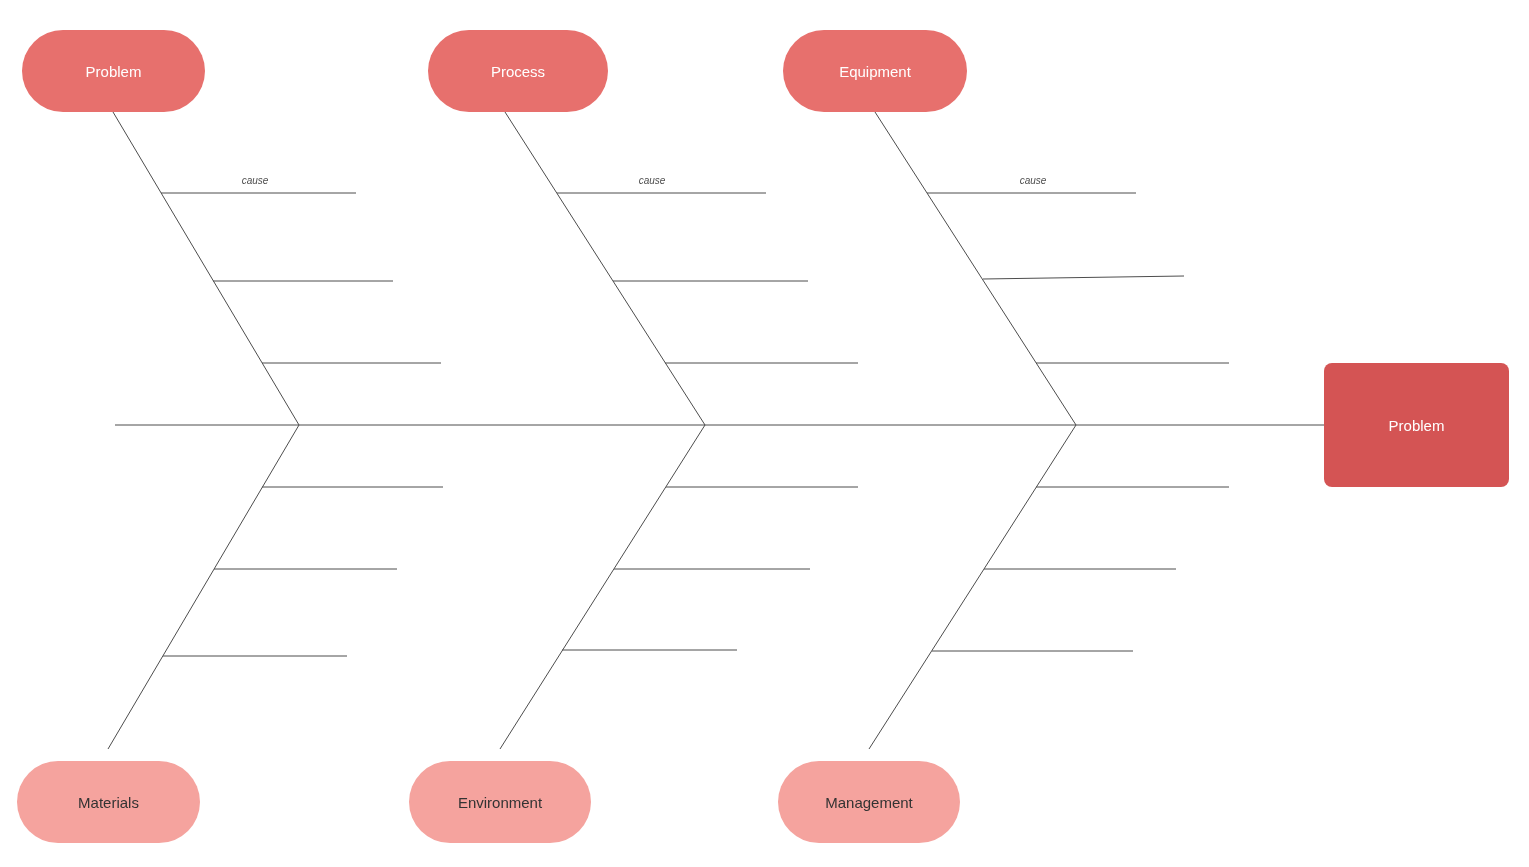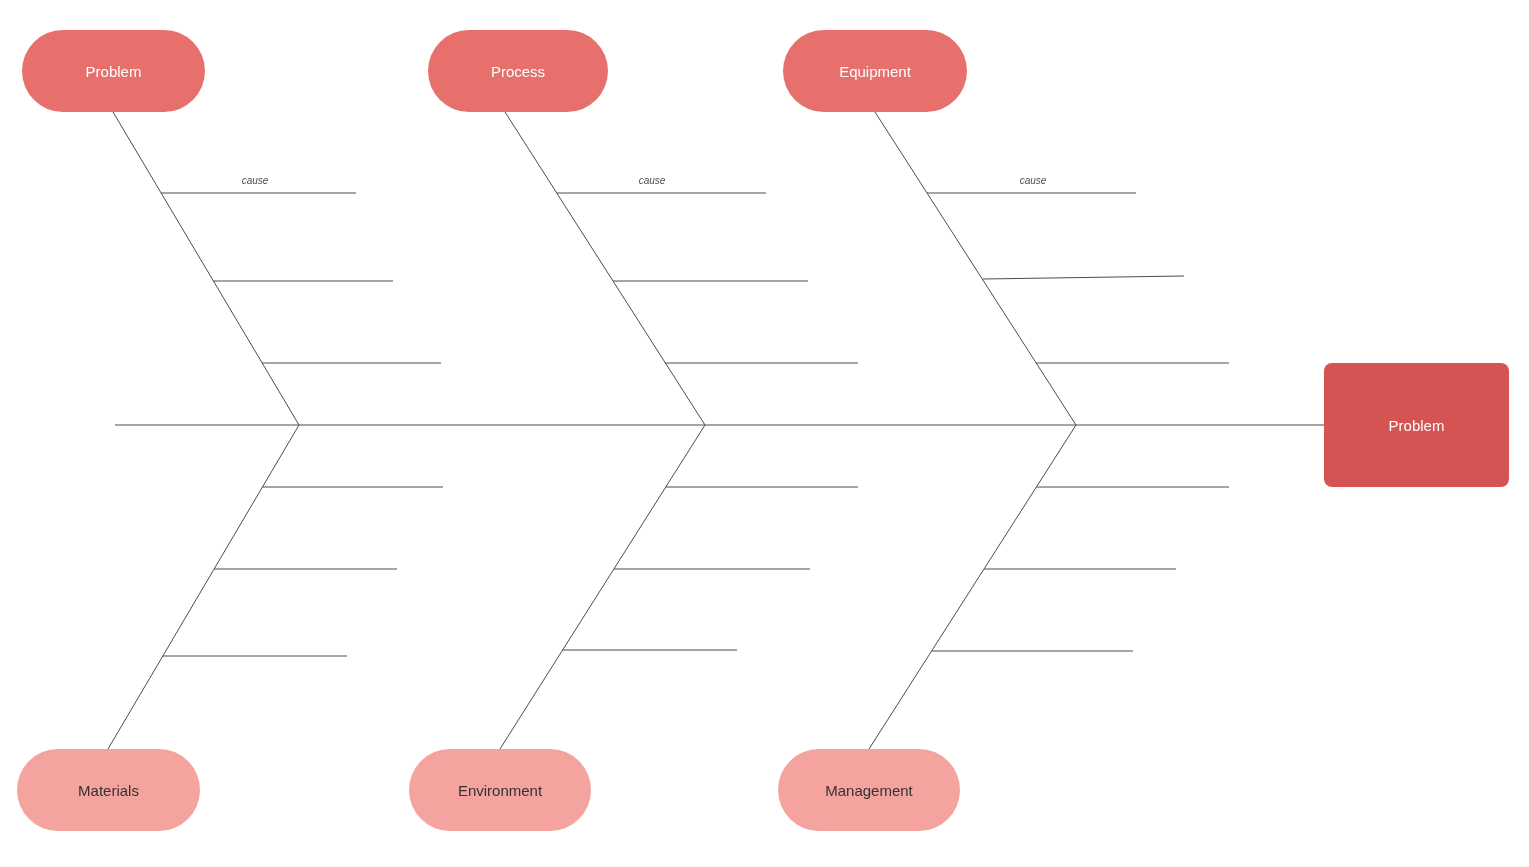--- a/index.html
+++ b/index.html
@@ -40,21 +40,21 @@
   .pill-top{
     background:var(--top-pill);
     color:var(--light-text);
     border-radius:41px;
     width:183px;height:82px;
   }
   .pill-bottom{
     background:var(--bottom-pill);
     color:var(--dark-text);
     border-radius:41px;
-    width:183px;height:82px;
+    width:183px;height:82px;margin-top:12px;
   }
   .problem-box{
     position:absolute;
     left:1324px;top:363px;
     width:185px;height:124px;
     background:var(--problem);
     color:var(--light-text);
     border-radius:8px;
     display:flex;align-items:center;justify-content:center;
     font-size:15px;

